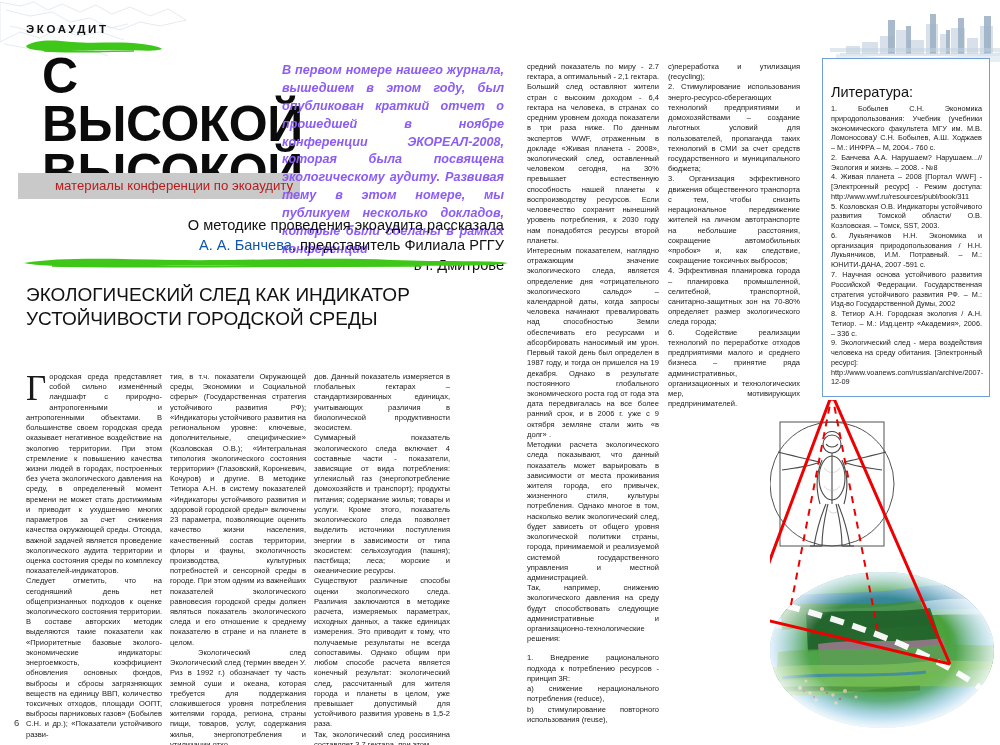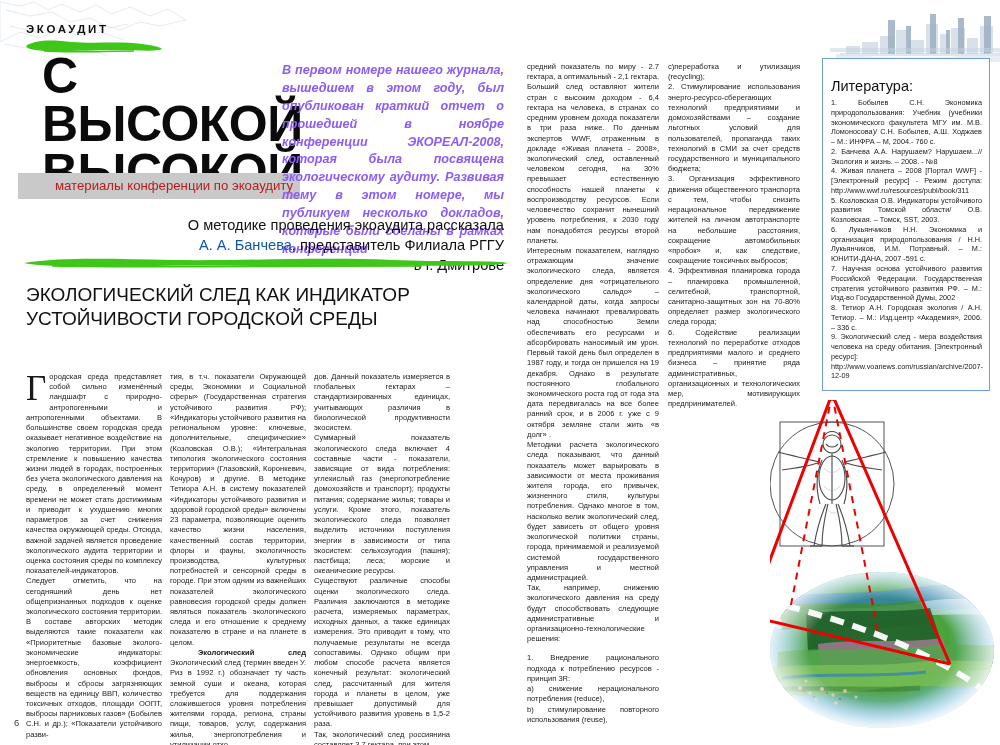--- a/index.html
+++ b/index.html
@@ -84,27 +84,27 @@
   .c1{left:26px;top:372px;width:136px;}
   .c2{left:170px;top:372px;width:136px;}
   .c3{left:314px;top:372px;width:136px;}
   .c4{left:527px;top:62px;width:132px;}
   .c5{left:668px;top:62px;width:132px;}
 
   .dropcap{
     float:left;font-size:35px;line-height:0.80;font-weight:normal;
     padding:2px 3px 0 0;margin-top:1px;font-family:"Liberation Serif", serif;
   }
-  b.term{font-weight:bold;padding-left:28px;}
+  b.term{font-weight:normal;padding-left:28px;}
 
   
   .litbox{
     position:absolute;left:822px;top:58px;width:168px;
     border:1px solid #6f9fd8;background:#fff;
-    padding:19px 7px 9px 8px;box-sizing:border-box;
+    padding:25px 7px 9px 8px;box-sizing:border-box;
   }
   .lit-title{font-size:14.5px;color:#111;margin-bottom:4px;}
   .lit-list{font-size:7.3px;line-height:1.34;color:#1a1a1a;text-align:justify;}
   .lit-list div{margin:0;}
 
   
   .pageno{
     position:absolute;left:14px;top:717px;font-size:9.5px;color:#3a3a3a;
   }
 

